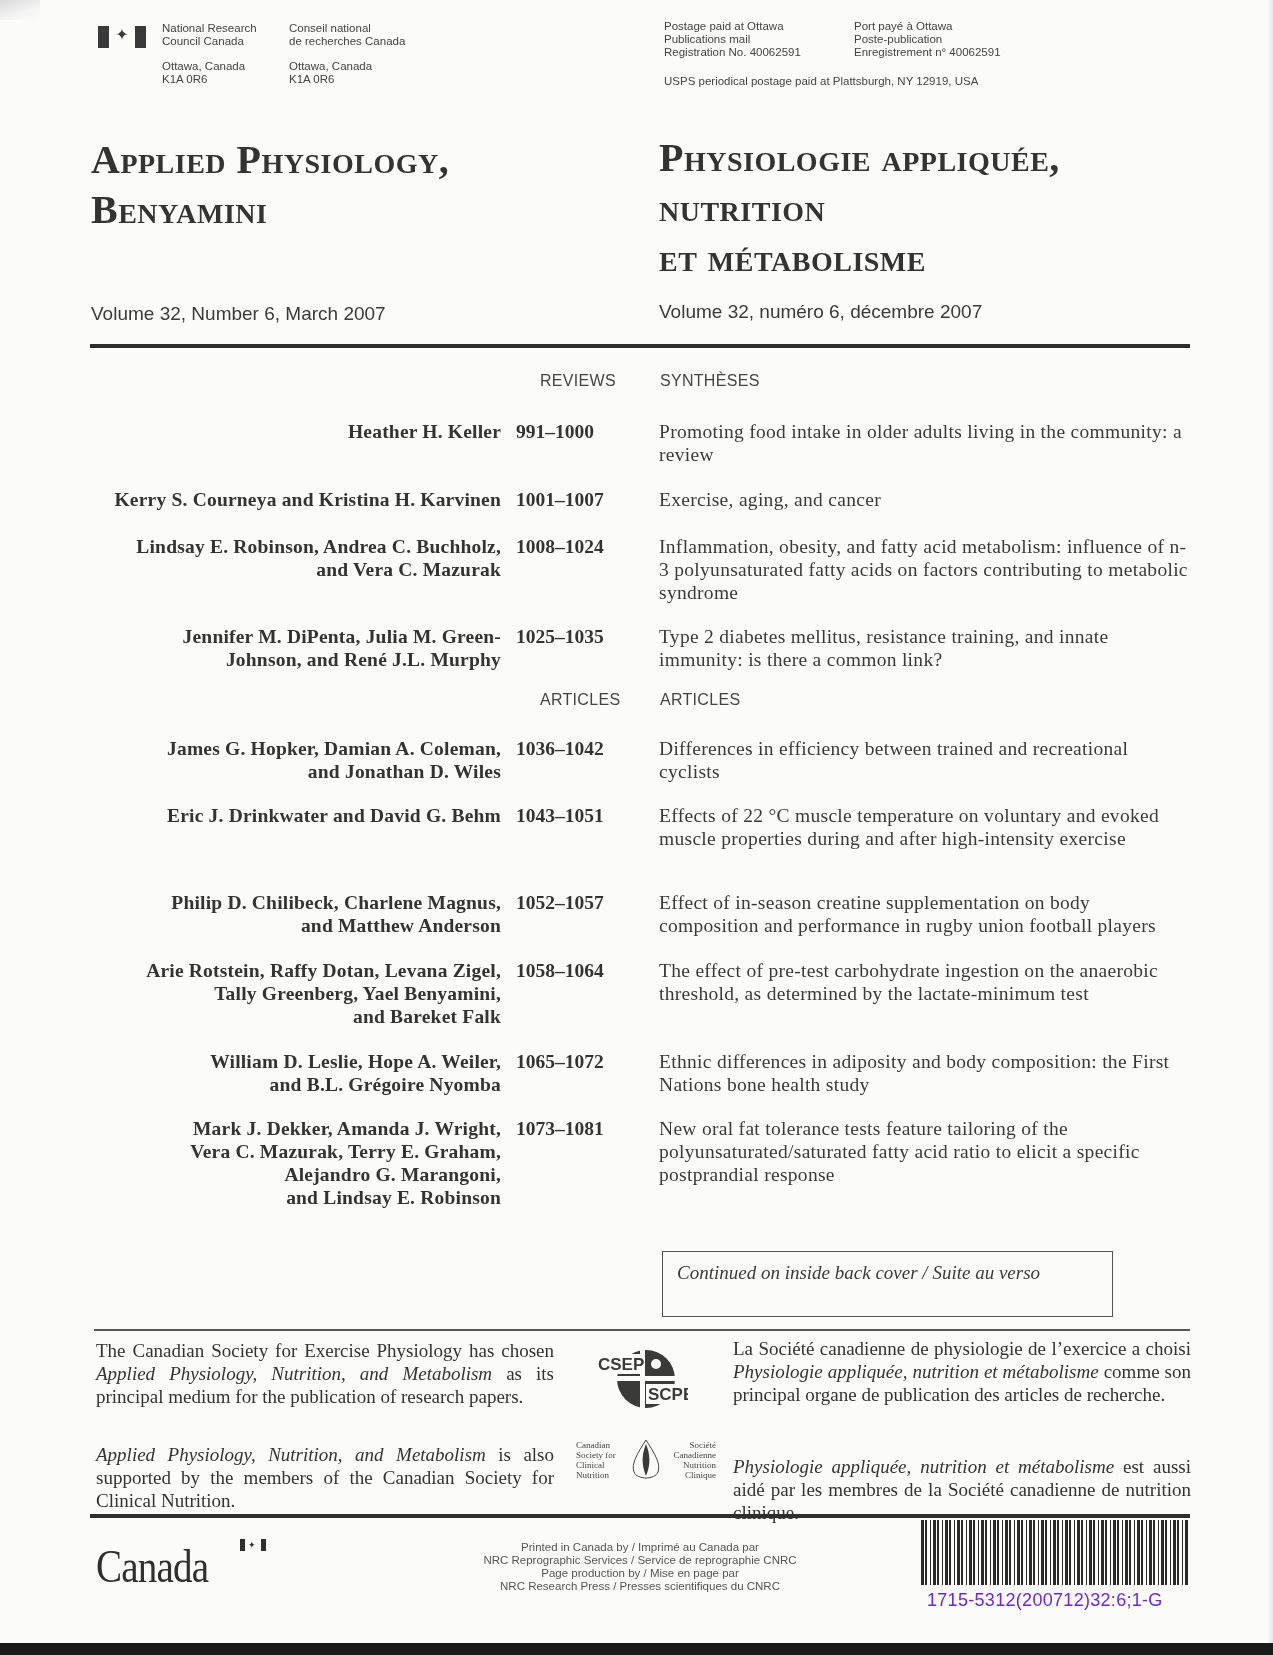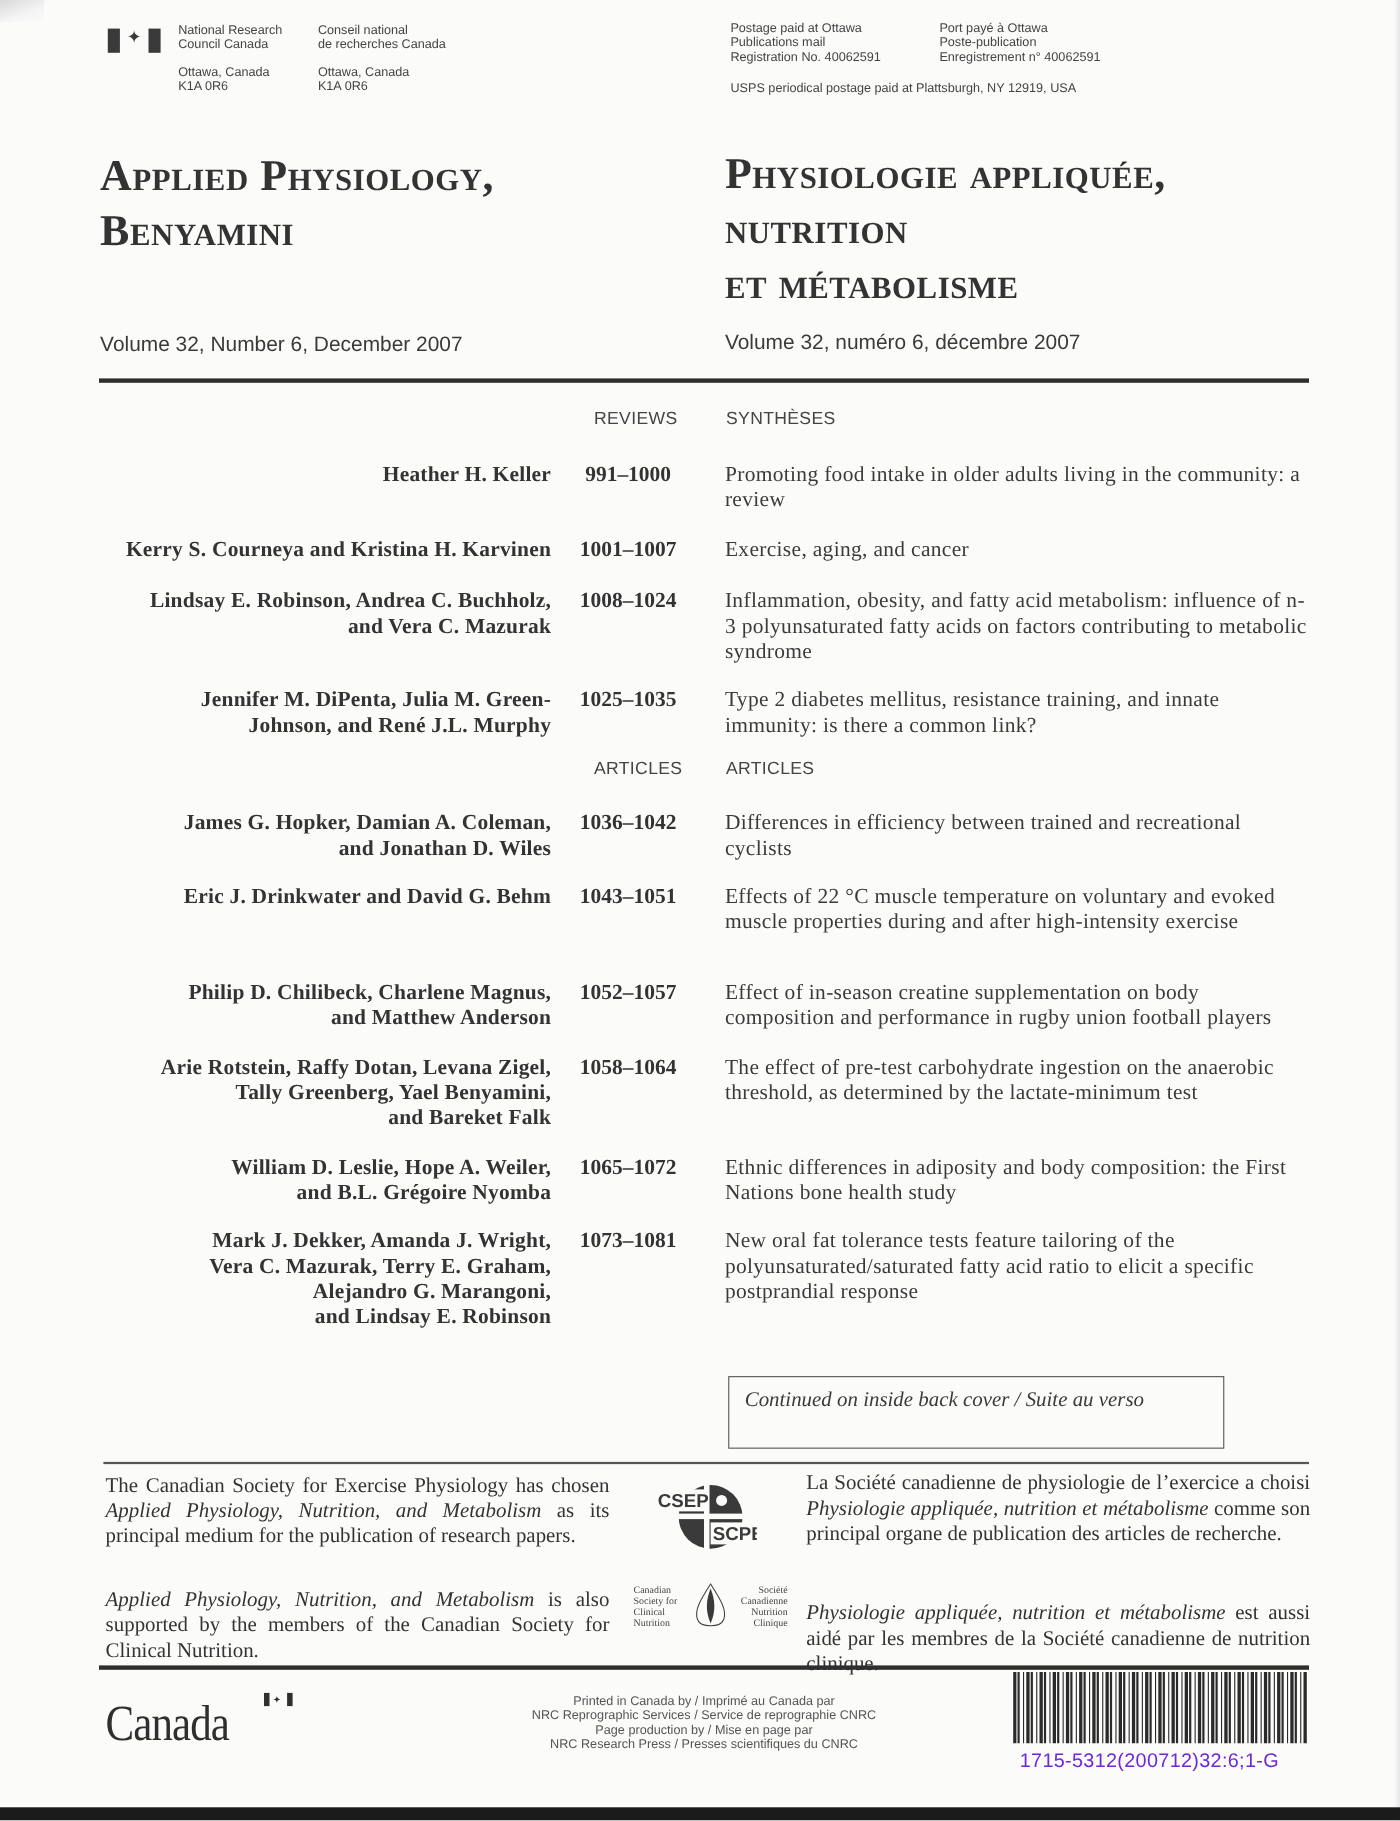--- a/index.html
+++ b/index.html
@@ -20,21 +20,21 @@
     .title { font-family: "Liberation Serif", serif; font-weight: bold; color: #333; letter-spacing: 0.5px; font-variant: small-caps; font-size: 40px; line-height: 50px; }
     .volume { font-family: "Liberation Sans", sans-serif; font-size: 19px; color: #3a3a3a; }
 
     .rule-thick { position: absolute; left: 90px; width: 1100px; height: 4px; background: #2e2e2e; }
     .rule-thin { position: absolute; left: 94px; width: 1096px; height: 2px; background: #555; }
 
     
     .section-head { position: absolute; font-family: "Liberation Sans", sans-serif; font-size: 16px; color: #444; letter-spacing: 0.3px; }
     .toc-row { position: absolute; left: 0; width: 1273px; }
     .authors { position: absolute; right: 772px; width: 460px; text-align: right; font-family: "Liberation Serif", serif; font-weight: bold; font-size: 19.5px; line-height: 23px; color: #333; white-space: pre-line; letter-spacing: 0.2px; }
-    .pages { position: absolute; left: 516px; width: 110px; text-align: center; font-family: "Liberation Serif", serif; font-weight: bold; font-size: 19.5px; line-height: 23px; color: #333; }
+    .pages { position: absolute; left: 516px; width: 110px; text-align: left; font-family: "Liberation Serif", serif; font-weight: bold; font-size: 19.5px; line-height: 23px; color: #333; }
     .art-title { position: absolute; left: 659px; width: 530px; font-family: "Liberation Serif", serif; font-size: 19.5px; line-height: 23px; color: #3a3a3a; letter-spacing: 0.3px; }
 
     .continued-box { position: absolute; left: 662px; top: 1251px; width: 451px; height: 66px; border: 1.5px solid #555; }
     .continued-box span { position: absolute; left: 14px; top: 10px; font-style: italic; font-size: 19px; color: #3a3a3a; }
 
     
     .blurb { position: absolute; font-family: "Liberation Serif", serif; font-size: 19px; line-height: 23px; color: #333; text-align: justify; }
     .blurb i { font-style: italic; }
 
     .csep { position: absolute; left: 596px; top: 1348px; width: 92px; height: 62px; }
@@ -95,21 +95,21 @@
 
 <div class="abs title" style="left:91px; top:135px;">
   <div>Applied Physiology,</div>
   <div>Benyamini</div>
 </div>
 <div class="abs title" style="left:659px; top:133px;">
   <div>Physiologie appliquée,</div>
   <div>nutrition</div>
   <div>et métabolisme</div>
 </div>
-<div class="abs volume" style="left:91px; top:303px;">Volume 32, Number 6, December 2007</div>
+<div class="abs volume" style="left:91px; top:303px;">Volume 32, Number 6, March 2007</div>
 <div class="abs volume" style="left:659px; top:301px;">Volume 32, numéro 6, décembre 2007</div>
 
 <div class="rule-thick" style="top:344px;"></div>
 
 <div id="toc">
     <div class="section-head" style="left: 540px; top: 372px;">REVIEWS</div>
     <div class="section-head" style="left: 660px; top: 372px;">SYNTHÈSES</div>
     <div class="toc-row" style="top: 420px;">
       <div class="authors">Heather H. Keller</div>
       <div class="pages">991–1000</div>

